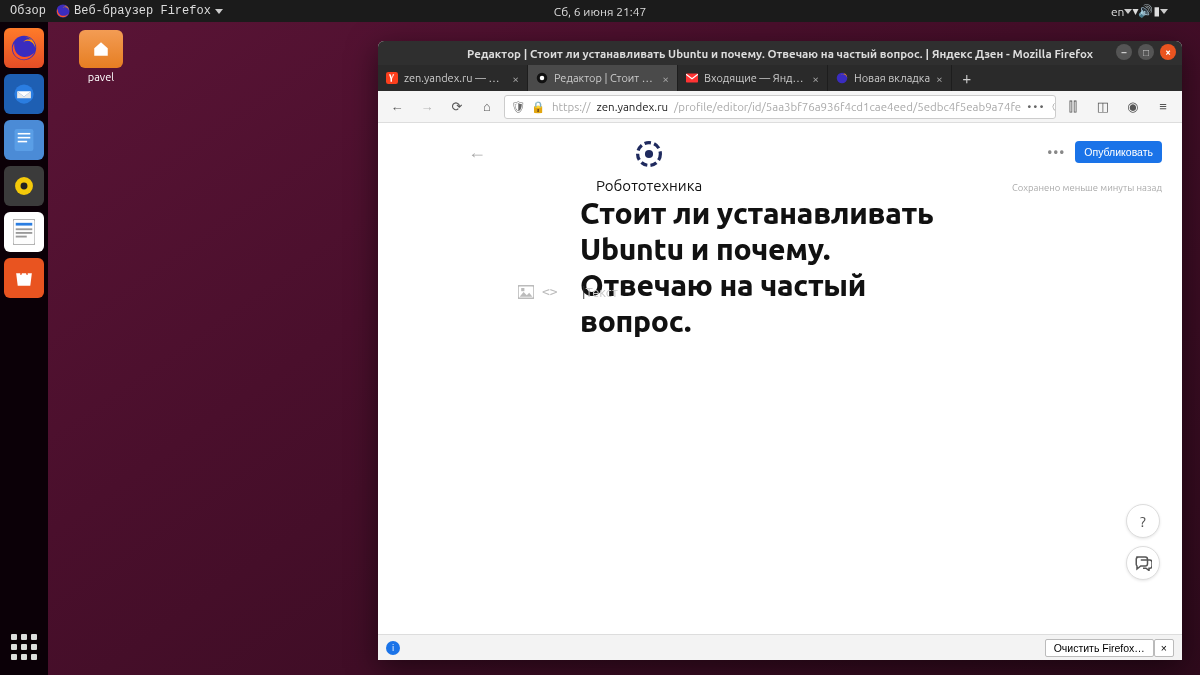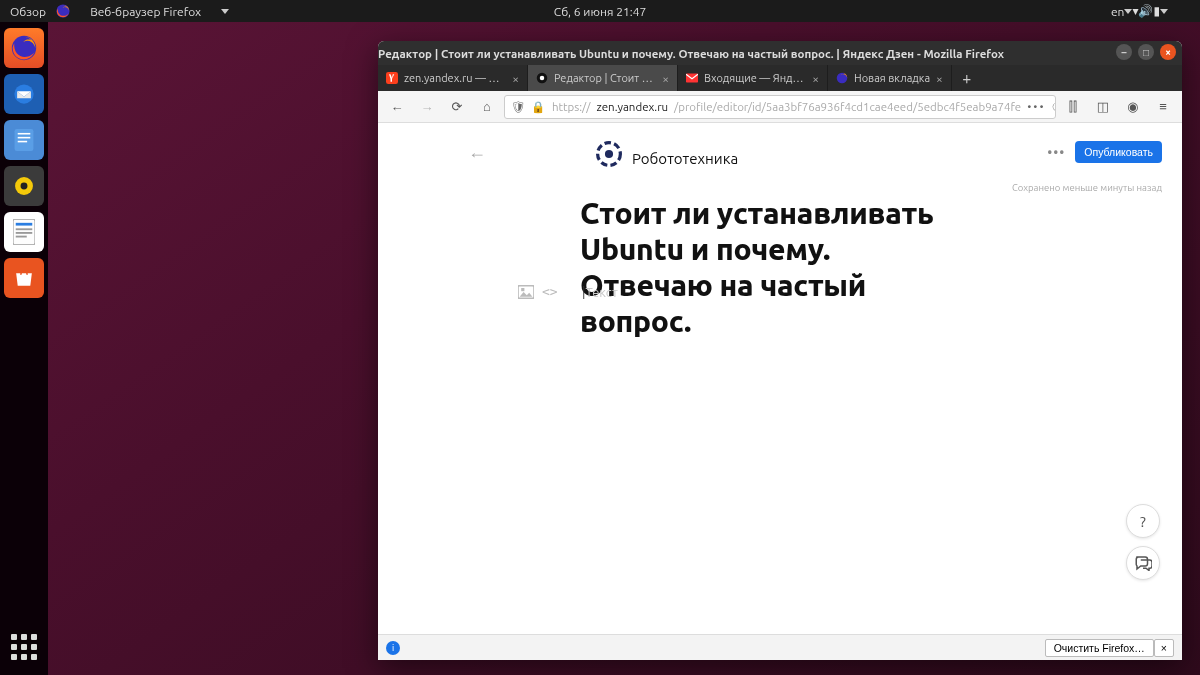--- a/index.html
+++ b/index.html
@@ -1,43 +1,43 @@
 <!DOCTYPE html>
 <html><head>
 <meta charset="utf-8">
 <style>
   * { margin: 0; padding: 0; box-sizing: border-box; }
   body { width: 1200px; height: 675px; overflow: hidden; font-family: Ubuntu, "Noto Sans", sans-serif; background: #2c001e; position: relative; }
 
   
   .top-panel { position: absolute; top: 0; left: 0; right: 0; height: 22px; background: #1b1b1b; color: #ddd; display: flex; align-items: center; font-size: 12px; z-index: 10; }
-  .tp-left { display: flex; align-items: center; gap: 10px; padding-left: 10px; }
+  .tp-left { display: flex; align-items: center; gap: 10px; padding-left: 10px; font-family: Liberation Mono, monospace; }
   .tp-left .fx-ico { width: 14px; height: 14px; }
-  .app-menu { display: flex; align-items: center; gap: 20px; }
+  .app-menu { display: flex; align-items: center; gap: 4px; }
   .tp-center { position: absolute; left: 50%; transform: translateX(-50%); }
   .tp-right { margin-left: auto; display: flex; align-items: center; padding-right: 32px; }
   .caret-down { width: 0; height: 0; border-left: 4px solid transparent; border-right: 4px solid transparent; border-top: 5px solid #ccc; }
   .tri-ico { font-size: 12px; }
 
   
   .desktop { position: absolute; top: 22px; left: 48px; right: 0; bottom: 0; background: linear-gradient(145deg,#5a1436 0%,#4a0f2c 35%,#2f0a1c 100%); }
   .desk-icon { position: absolute; width: 70px; text-align: center; color: #fff; font-size: 11px; }
   .desk-icon .tile { width: 44px; height: 38px; margin: 0 auto 3px; border-radius: 6px; display: flex; align-items: center; justify-content: center; }
   .folder-tile { background: linear-gradient(#f39c54,#e67e22); }
   .trash-tile  { background: linear-gradient(#cfd4cd,#9aa399); }
 
   
   .dock { position: absolute; top: 22px; left: 0; width: 48px; bottom: 0; background: rgba(0,0,0,0.75); display: flex; flex-direction: column; align-items: center; padding-top: 6px; gap: 6px; z-index: 5;}
   .dock-item { width: 40px; height: 40px; border-radius: 6px; display: flex; align-items: center; justify-content: center; }
   .apps-btn { position: absolute; bottom: 8px; left: 4px; width: 40px; height: 40px; display: grid; grid-template-columns: repeat(3,6px); grid-template-rows: repeat(3,6px); gap: 4px; align-content: center; justify-content: center; }
   .apps-btn span { background: #ddd; border-radius: 1px; }
 
   
   .ff-window { position: absolute; top: 41px; left: 378px; width: 804px; height: 619px; background: #fff; border-radius: 6px 6px 0 0; box-shadow: 0 8px 30px rgba(0,0,0,.5); display: flex; flex-direction: column; overflow: hidden; }
-  .ff-titlebar { height: 24px; background: #2f2f2f; color: #ddd; display: flex; align-items: center; justify-content: flex-start; font-size: 11.5px; font-weight: 600; position: relative; }
+  .ff-titlebar { height: 24px; background: #2f2f2f; color: #ddd; display: flex; align-items: center; justify-content: center; font-size: 11.5px; font-weight: 600; position: relative; }
   .win-ctrls { position: absolute; right: 6px; top: 3px; display: flex; gap: 6px; }
   .win-ctrls .wc { width: 16px; height: 16px; border-radius: 50%; background: #555; color:#ccc; font-size:10px; display:flex; align-items:center; justify-content:center; }
   .win-ctrls .close { background: #e95420; color:#fff; }
 
   .ff-tabstrip { height: 26px; background: #2a2a2a; display: flex; align-items: stretch; }
   .ff-tab { display: flex; align-items: center; gap: 6px; padding: 0 8px; font-size: 11px; color: #ccc; max-width: 150px; border-right: 1px solid #1d1d1d; position: relative; }
   .ff-tab.active { background: #4a4a4a; }
   .ff-tab .favico { width: 12px; height: 12px; flex-shrink: 0; }
   .ff-tab .lbl { white-space: nowrap; overflow: hidden; text-overflow: ellipsis; flex: 1; }
   .ff-tab .tab-x { font-size: 12px; color:#aaa; }
@@ -45,21 +45,21 @@
 
   .ff-toolbar { height: 32px; background: #f5f5f5; border-bottom: 1px solid #ddd; display: flex; align-items: center; padding: 0 6px; gap: 4px; font-size: 13px; color:#555; }
   .tb-btn { width: 26px; height: 26px; display: flex; align-items: center; justify-content: center; border-radius: 3px; }
   .urlbar { flex: 1; height: 24px; border: 1px solid #ccc; border-radius: 3px; background: #fff; display: flex; align-items: center; padding: 0 6px; gap: 6px; font-size: 11.5px; color: #666; overflow: hidden; }
   .urlbar .dim { color:#aaa; }
   .urlbar .host { color:#222; }
 
   .ff-content { flex: 1; background: #fff; position: relative; overflow: hidden; }
   .editor-header { position: absolute; top: 18px; left: 90px; right: 20px; display:flex; align-items:flex-start; }
   .back-arrow { color:#aaa; font-size:18px; }
-  .channel { display:flex; align-items:flex-end; gap:10px; margin-left:110px; }
+  .channel { display:flex; align-items:center; gap:10px; margin-left:110px;flex-direction:column; }
   .channel-logo { width:26px; height:26px; }
   .channel-name { font-size:15px; color:#111; }
   .hdr-actions { margin-left:auto; text-align:right; }
   .hdr-actions .row1 { display:flex; align-items:center; gap:10px; justify-content:flex-end; }
   .ellipsis { color:#888; font-size:14px; letter-spacing:1px; }
   .publish-btn { background:#1a73e8; color:#fff; font-size:10.5px; padding:5px 9px; border-radius:4px; border:none; }
   .saved-hint { font-size:9.5px; color:#aaa; margin-top:19px; }
 
   .article-title { position:absolute; top:72px; left:202px; right:230px; font-size:30px; font-weight:800; color:#111; line-height:1.2; letter-spacing:-0.3px; }
   .body-placeholder { position:absolute; top:162px; left:204px; font-size:13px; color:#c7c7c7; }
@@ -155,20 +155,28 @@
       <span></span>
       <span></span>
       <span></span>
       <span></span>
       <span></span>
       <span></span>
   </div>
 </div>
 
 <div class="desktop">
+  <div class="desk-icon" style="top:8px; left:18px;">
+    <div class="tile folder-tile">
+        <svg width="20" height="18" viewBox="0 0 24 24">
+          <path d="M3 11l9-8 9 8v10H3z" fill="#fff"></path>
+        </svg>
+      </div>
+    <div>pavel</div>
+  </div>
 </div>
 
 <div class="ff-window">
   <div class="ff-titlebar">
     <span>Редактор | Стоит ли устанавливать Ubuntu и почему. Отвечаю на частый вопрос. | Яндекс Дзен - Mozilla Firefox</span>
     <div class="win-ctrls">
       <div class="wc">–</div>
       <div class="wc">□</div>
       <div class="wc close">×</div>
     </div>

